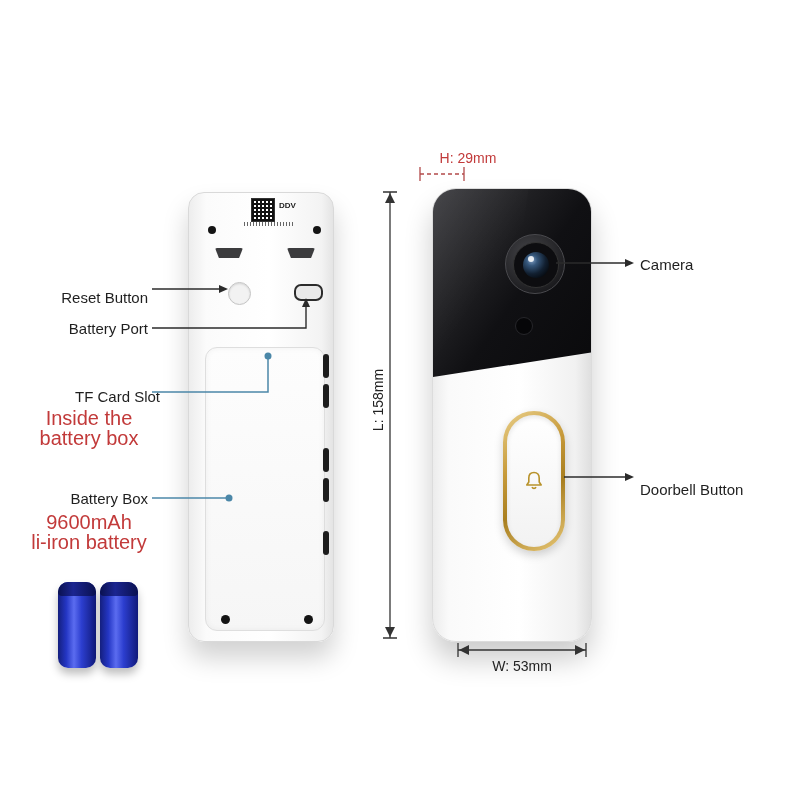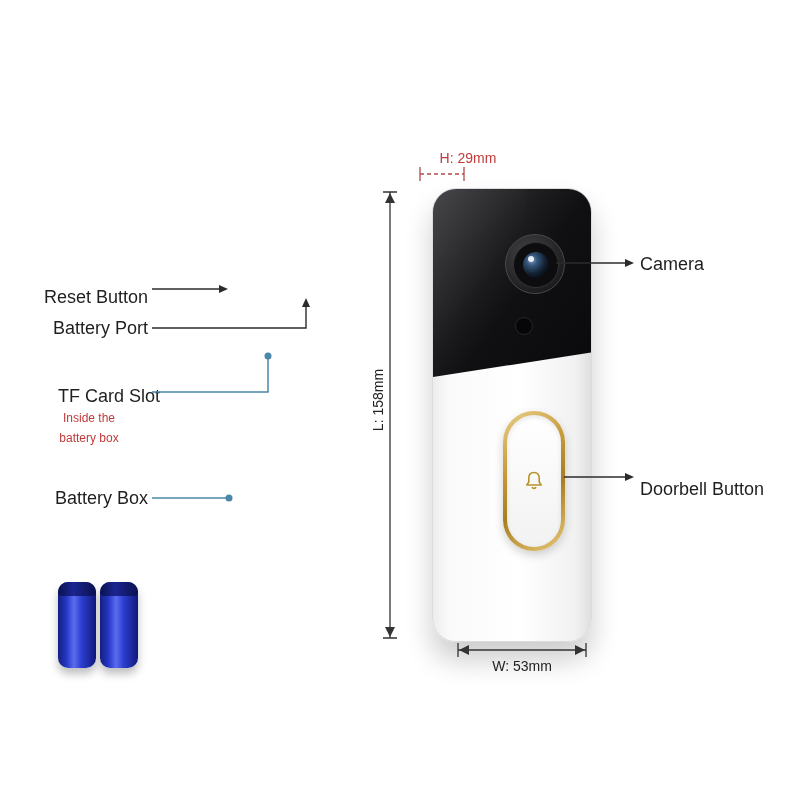--- a/index.html
+++ b/index.html
@@ -1,22 +1,22 @@
 <!DOCTYPE html>
 <html><head>
 <meta charset="utf-8">
 <style>
   html,body{margin:0;padding:0;background:#ffffff;}
   .canvas{position:relative;width:800px;height:800px;background:#ffffff;overflow:hidden;
           font-family:"Liberation Sans",sans-serif;color:#1f1f1f;}
 
   
-  .label{position:absolute;font-size:18px;line-height:19px;color:#1f1f1f;}
+  .label{position:absolute;font-size:15px;line-height:19px;color:#1f1f1f;}
   .label.right{text-align:right;}
-  .label-red{position:absolute;font-size:12px;line-height:20px;color:#c23a3a;text-align:center;white-space:pre-line;}
+  .label-red{position:absolute;font-size:20px;line-height:20px;color:#c23a3a;text-align:center;white-space:pre-line;}
   .dim-text{position:absolute;font-size:14px;color:#222;text-align:center;}
   .dim-text.red{color:#c23a3a;}
 
   
   .back-device{position:absolute;left:188px;top:192px;width:144px;height:448px;
     background:linear-gradient(90deg,#ededed 0%,#fbfbfb 12%,#ffffff 55%,#f3f3f3 92%,#e4e4e4 100%);
     border:1px solid #d9d9d9;border-radius:16px;
     box-shadow:0 16px 26px rgba(0,0,0,0.18);}
   .qr{position:absolute;left:62px;top:5px;width:22px;height:22px;background:#fff;border:1px solid #333;
       background-image:
@@ -74,20 +74,45 @@
       box-shadow:inset 0 2px 5px rgba(0,0,0,0.10);display:flex;align-items:center;justify-content:center;}
 
   
   .overlay{position:absolute;left:0;top:0;width:800px;height:800px;pointer-events:none;}
 </style>
 </head>
 <body>
 
 <div class="canvas">
 
+  <div class="back-device">
+    <div class="qr"></div>
+    <div class="qr-label">DDV</div>
+    <div class="serial-strip"></div>
+
+    <div class="screw-dot" style="left:19px;top:33px;"></div>
+    <div class="screw-dot" style="left:124px;top:33px;"></div>
+
+    <div class="hook-slot" style="left:26px;top:55px;"></div>
+    <div class="hook-slot" style="left:98px;top:55px;"></div>
+
+    <div class="reset-circle"></div>
+    <div class="usb-port"></div>
+
+    <div class="battery-door"></div>
+
+    <div class="side-slot" style="top:161px;"></div>
+    <div class="side-slot" style="top:191px;"></div>
+    <div class="side-slot" style="top:255px;"></div>
+    <div class="side-slot" style="top:285px;"></div>
+    <div class="side-slot" style="top:338px;"></div>
+
+    <div class="screw-dot" style="left:32px;top:422px;width:9px;height:9px;"></div>
+    <div class="screw-dot" style="left:115px;top:422px;width:9px;height:9px;"></div>
+  </div>
 
   <div class="front-device">
     <div class="glass-top">
       <div class="cam-outer">
         <div class="cam-mid">
           <div class="cam-lens">
             <div class="cam-glint"></div>
           </div>
         </div>
       </div>
@@ -107,20 +132,22 @@
     <div class="battery" style="left:0;"></div>
     <div class="battery" style="left:42px;"></div>
   </div>
 
   <div class="label right" style="left:30px;top:288px;width:118px;">Reset Button</div>
   <div class="label right" style="left:30px;top:319px;width:118px;">Battery Port</div>
   <div class="label right" style="left:42px;top:387px;width:118px;">TF Card Slot</div>
   <div class="label-red" style="left:30px;top:408px;width:118px;">Inside the
 battery box</div>
   <div class="label right" style="left:30px;top:489px;width:118px;">Battery Box</div>
+  <div class="label-red" style="left:26px;top:512px;width:126px;">9600mAh
+li-iron battery</div>
 
   <div class="label" style="left:640px;top:255px;width:110px;">Camera</div>
   <div class="label" style="left:640px;top:480px;width:130px;">Doorbell Button</div>
 
   <div class="dim-text red" style="left:408px;top:150px;width:68px;margin-left:26px;">H: 29mm</div>
   <div class="dim-text" style="left:336px;top:392px;width:84px;height:16px;transform:rotate(-90deg);">L: 158mm</div>
   <div class="dim-text" style="left:482px;top:658px;width:80px;">W: 53mm</div>
 
   <svg class="overlay">
 

